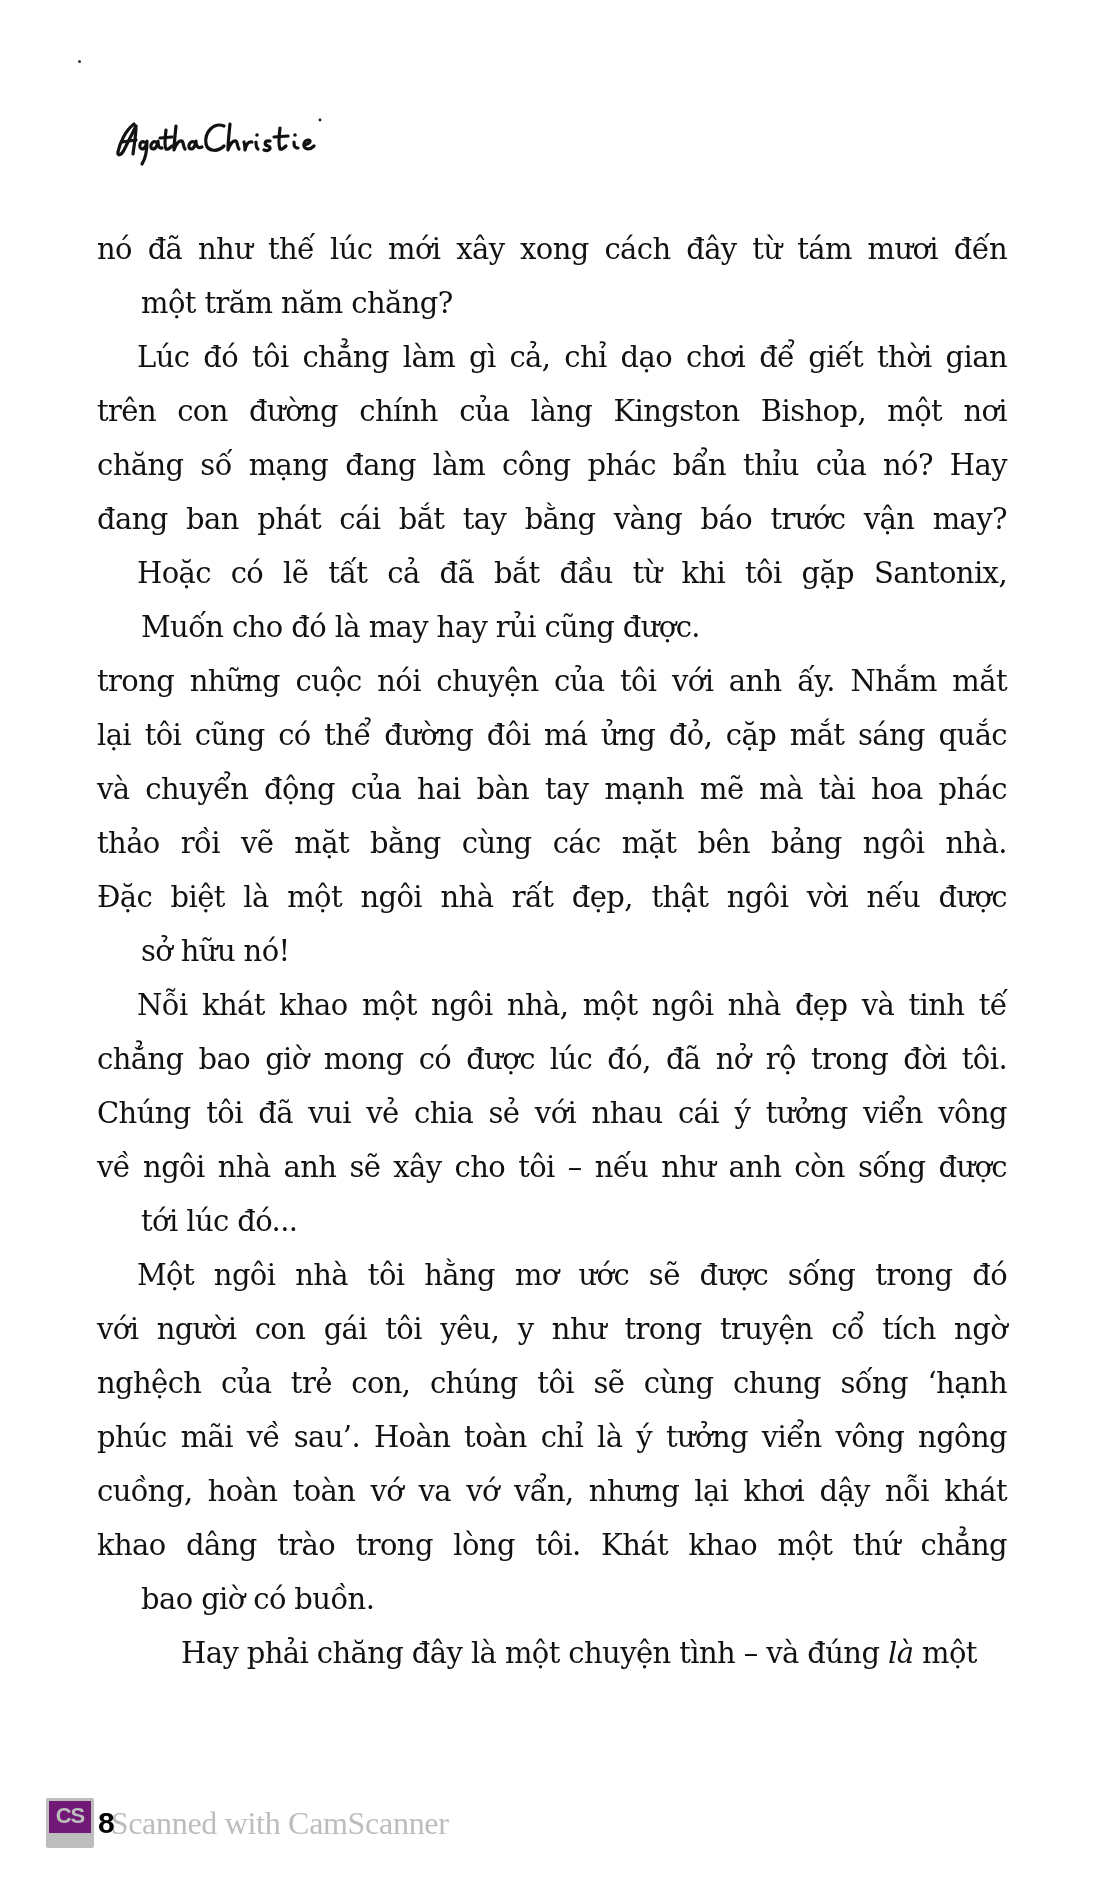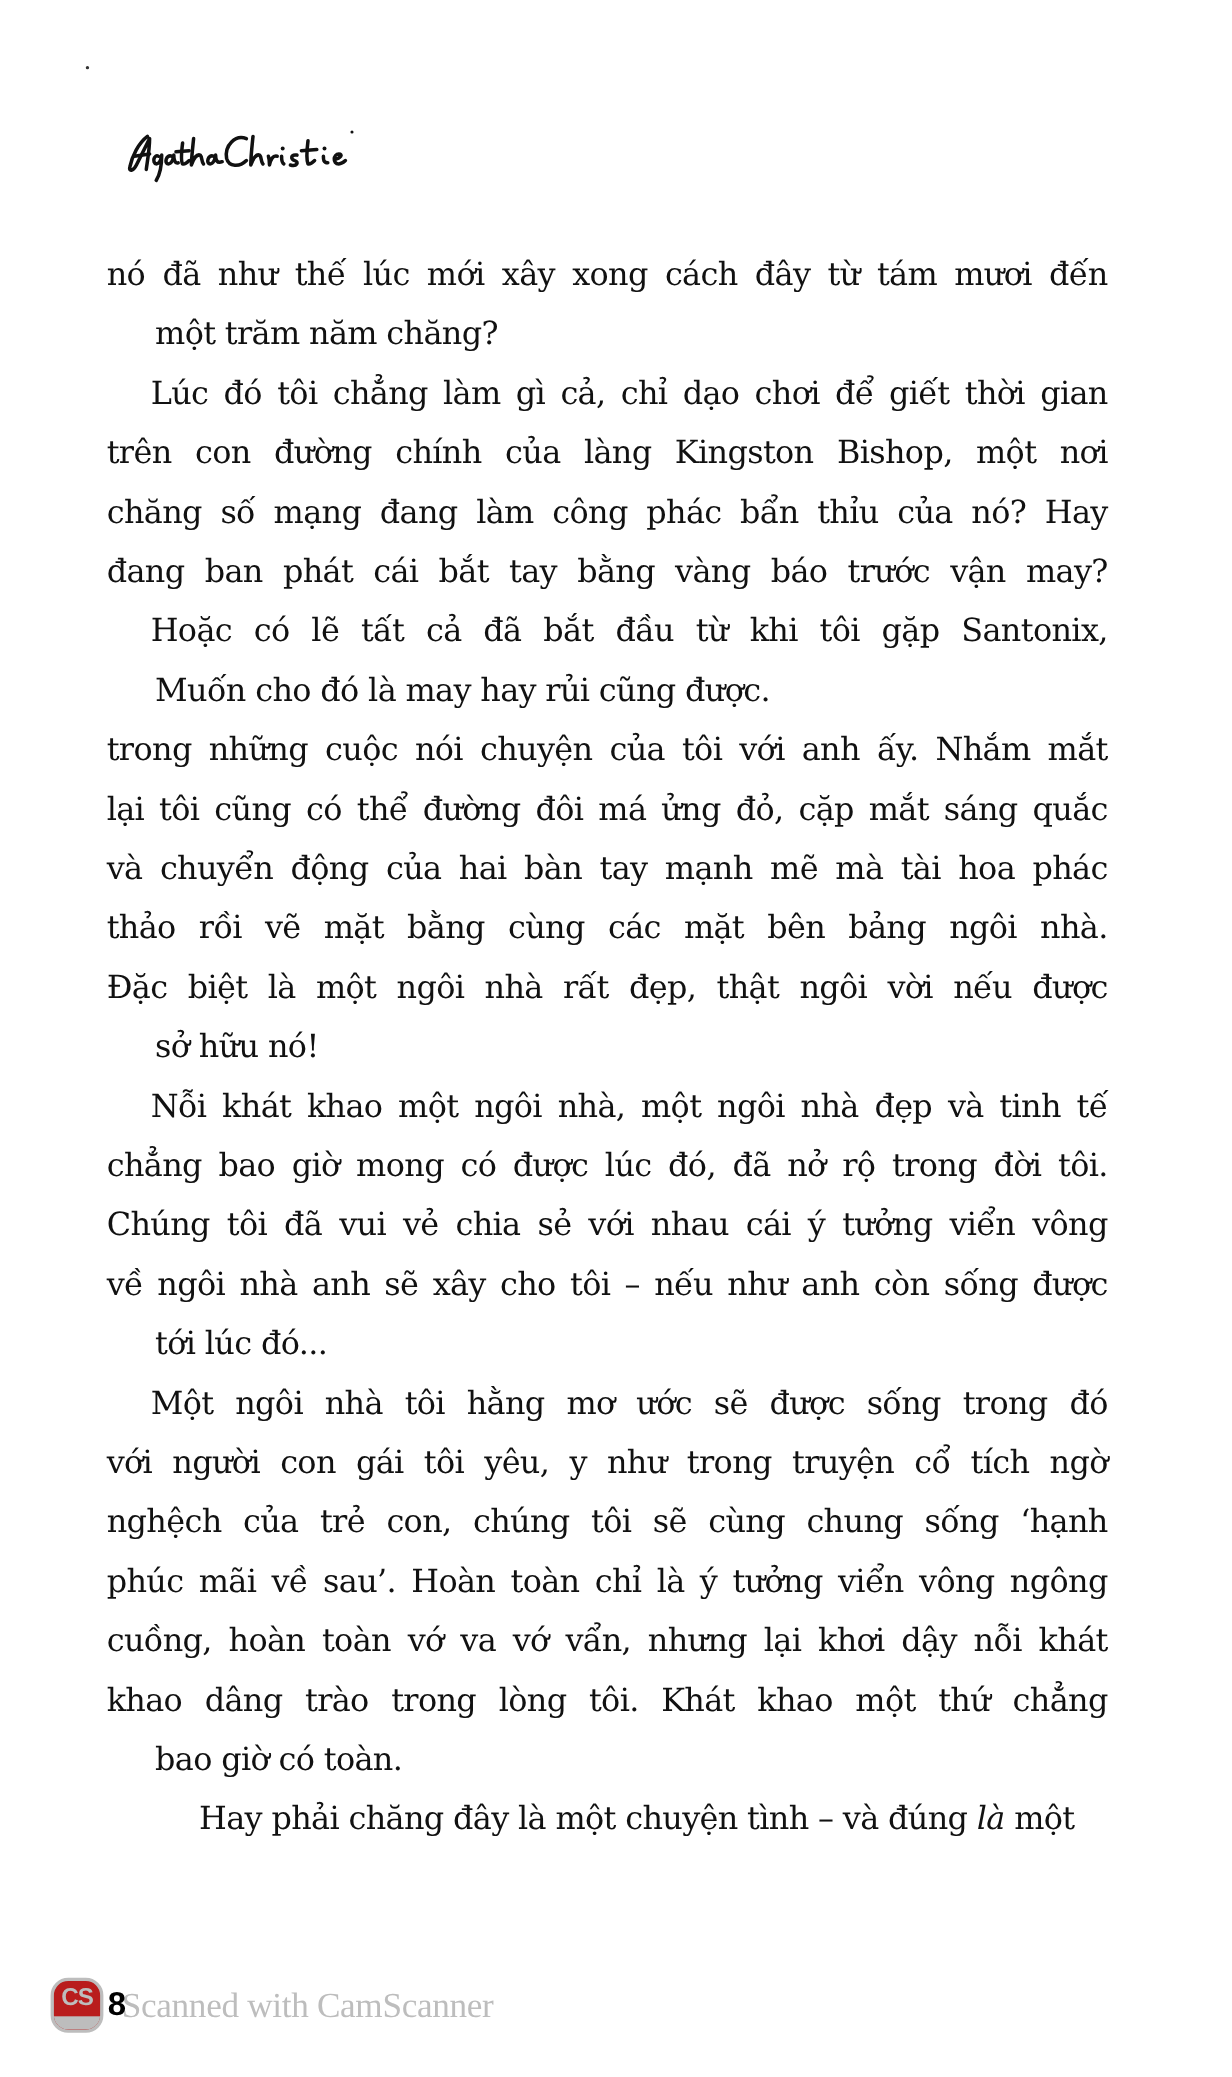--- a/index.html
+++ b/index.html
@@ -62,25 +62,25 @@
       left: 46px;
       top: 1796px;
       height: 54px;
       display: flex;
       align-items: center;
     }
     .cs-logo {
       width: 48px;
       height: 50px;
       border: 3px solid #bdbdbd;
-      border-radius: 16px;
+      border-radius: 2px;
       box-sizing: border-box;
       position: relative;
       overflow: hidden;
-      background: #b91c1c;
+      background: #701a75;
     }
     .cs-logo .cs-text {
       position: absolute;
       top: 2px;
       left: 0;
       right: 0;
       text-align: center;
       font-family: "Liberation Sans", sans-serif;
       font-weight: bold;
       font-size: 22px;
@@ -180,21 +180,21 @@
     <span class="line">chẳng bao giờ mong có được lúc đó, đã nở rộ trong đời tôi.</span>
     <span class="line">Chúng tôi đã vui vẻ chia sẻ với nhau cái ý tưởng viển vông</span>
     <span class="line">về ngôi nhà anh sẽ xây cho tôi – nếu như anh còn sống được</span>
     <span class="line last">tới lúc đó...</span>
     <span class="line indent">Một ngôi nhà tôi hằng mơ ước sẽ được sống trong đó</span>
     <span class="line">với người con gái tôi yêu, y như trong truyện cổ tích ngờ</span>
     <span class="line">nghệch của trẻ con, chúng tôi sẽ cùng chung sống ‘hạnh</span>
     <span class="line">phúc mãi về sau’. Hoàn toàn chỉ là ý tưởng viển vông ngông</span>
     <span class="line">cuồng, hoàn toàn vớ va vớ vẩn, nhưng lại khơi dậy nỗi khát</span>
     <span class="line">khao dâng trào trong lòng tôi. Khát khao một thứ chẳng</span>
-    <span class="line last">bao giờ có toàn.</span>
+    <span class="line last">bao giờ có buồn.</span>
     <span class="line indent last"><span>Hay phải chăng đây là một chuyện tình – và đúng </span><span class="it">là</span><span> một</span></span>
   </div>
 
   <div class="footer">
     <div class="cs-logo">
       <span class="cs-text">CS</span>
       <span class="cs-bar"></span>
     </div>
     <span class="page-number">8</span>
     <span class="scanner-text">Scanned with CamScanner</span>

